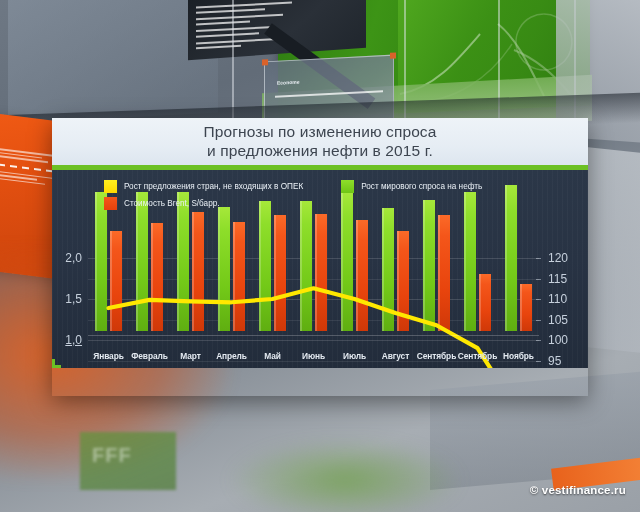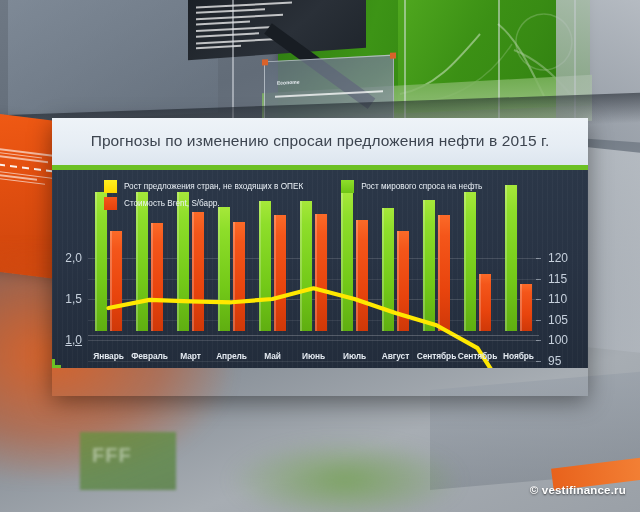--- a/index.html
+++ b/index.html
@@ -129,21 +129,21 @@
   }
 
   
   #panel {
     position: absolute; left: 52px; top: 118px; width: 536px; height: 278px;
     box-shadow: 0 6px 22px rgba(0,0,0,.42);
   }
   #panel-header {
     height: 52px; background: linear-gradient(180deg, #eef3f8 0%, #e6edf4 60%, #dde6ef 100%);
     border-bottom: 5px solid #6cc024;
-    display: flex; flex-direction: row; align-items: center; justify-content: center;
+    display: flex; flex-direction: column; align-items: center; justify-content: center;
   }
   #panel-header .t {
     font-size: 15.5px; color: #3d4550; line-height: 18.5px; text-align: center; letter-spacing: .1px;
   }
   #panel-body {
     position: relative; height: 198px;
     background: linear-gradient(180deg, #2b3748 0%, #283344 45%, #222c3b 100%);
     overflow: hidden;
   }
   #panel-body::before {

